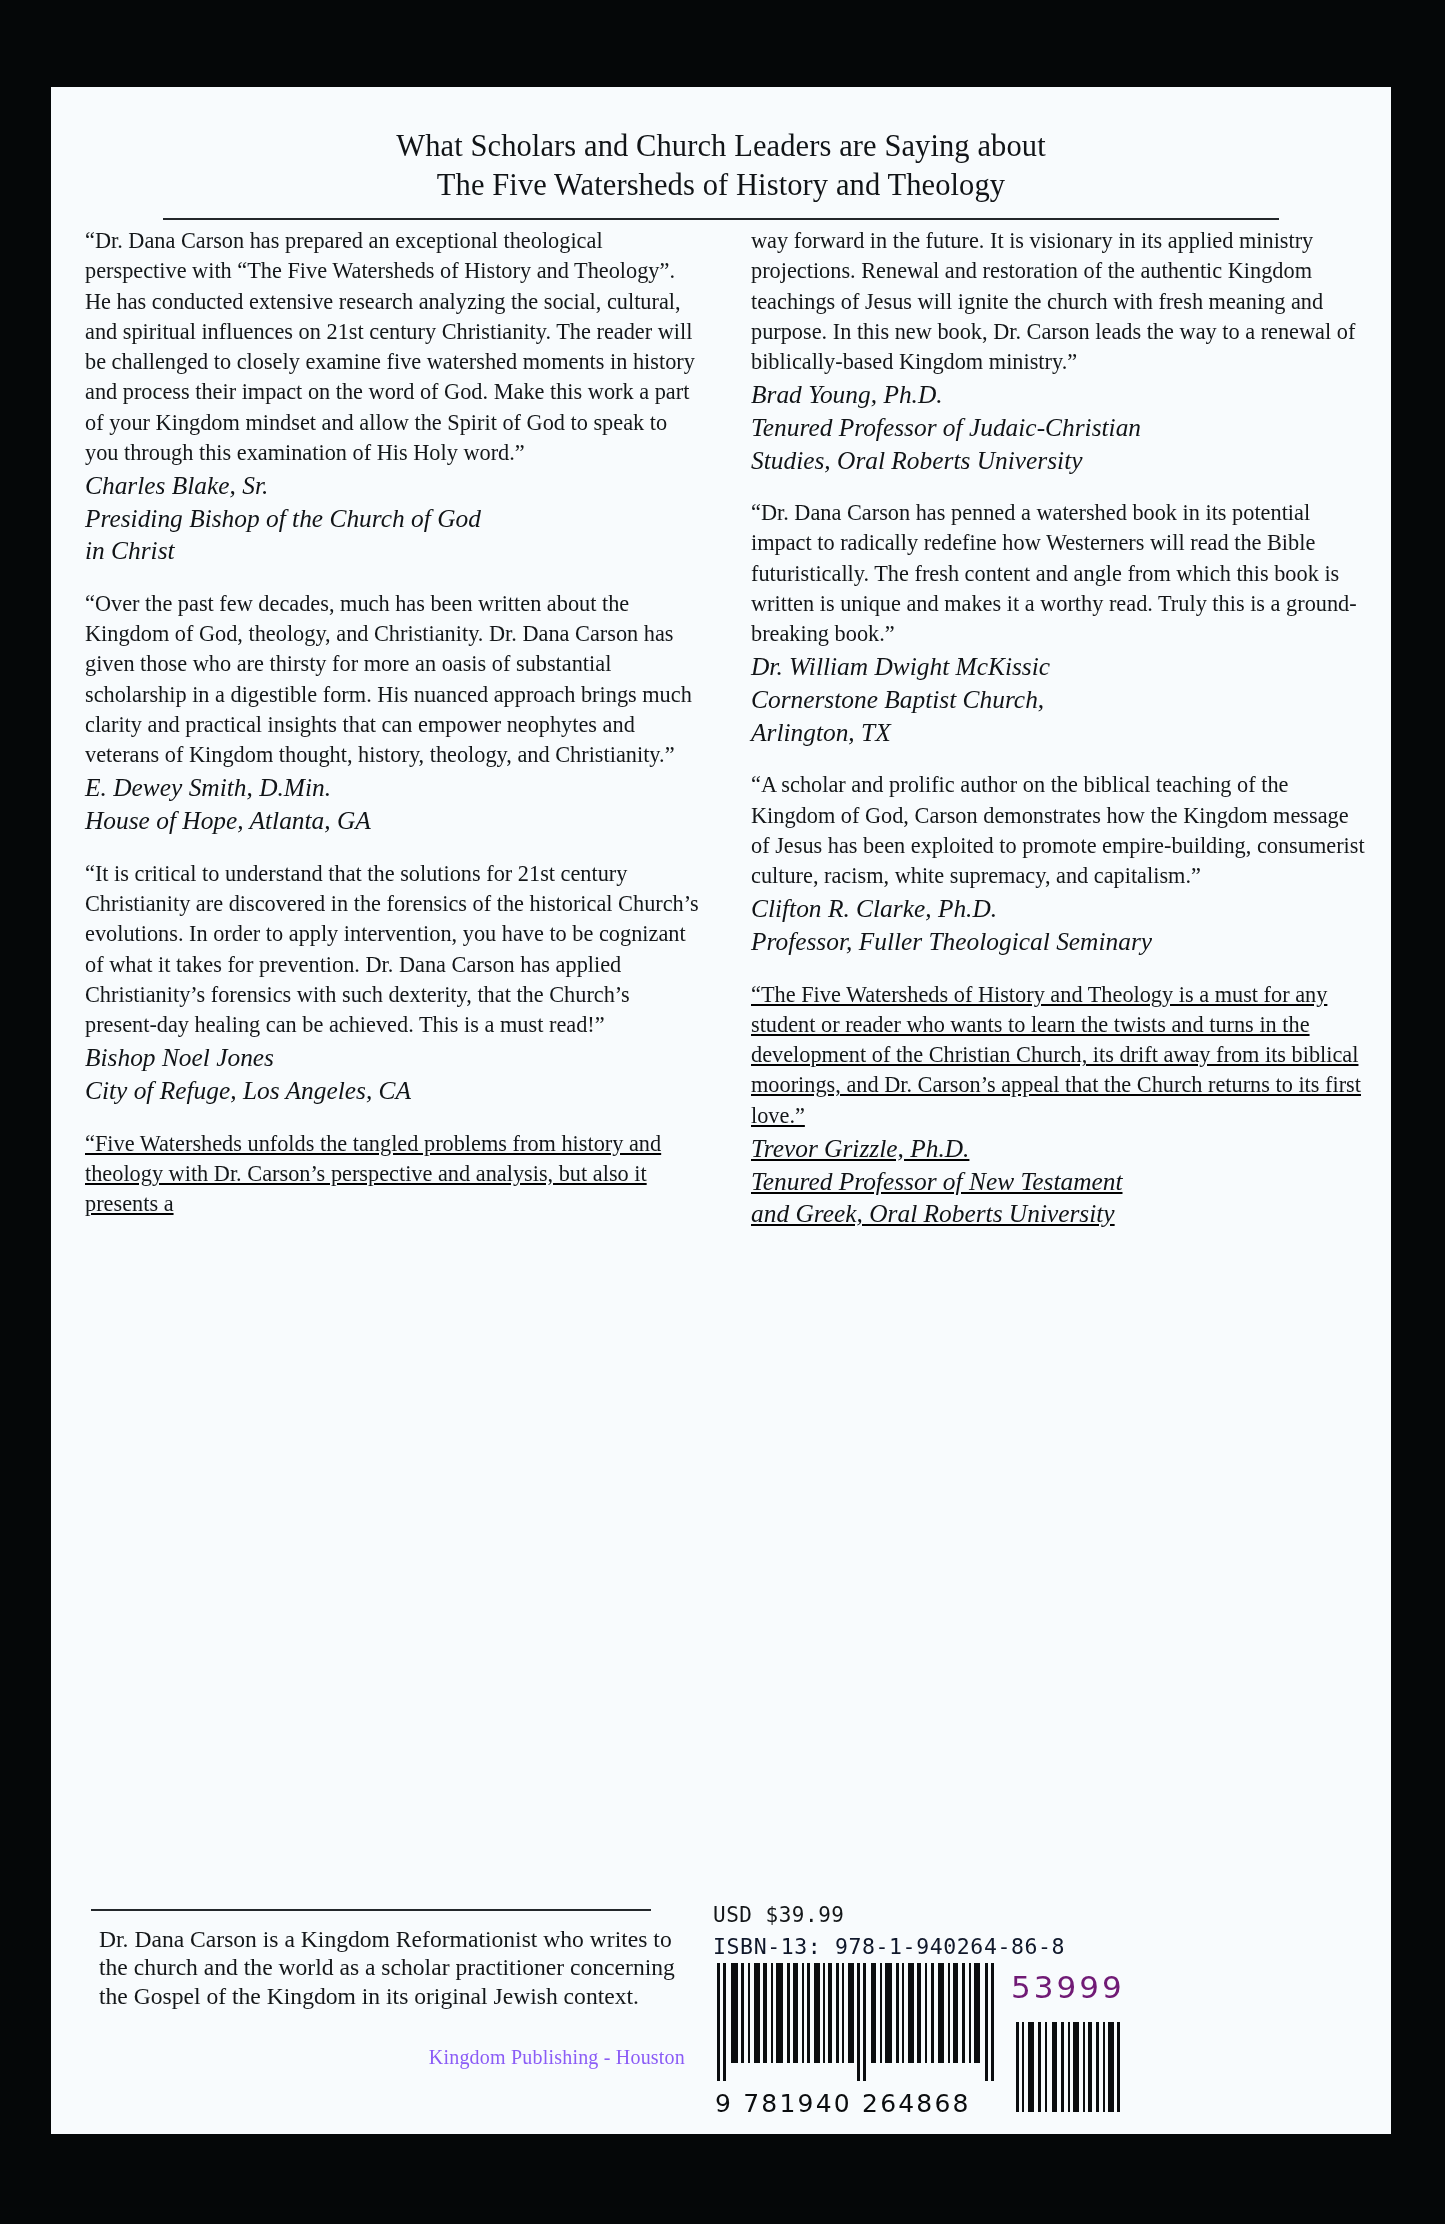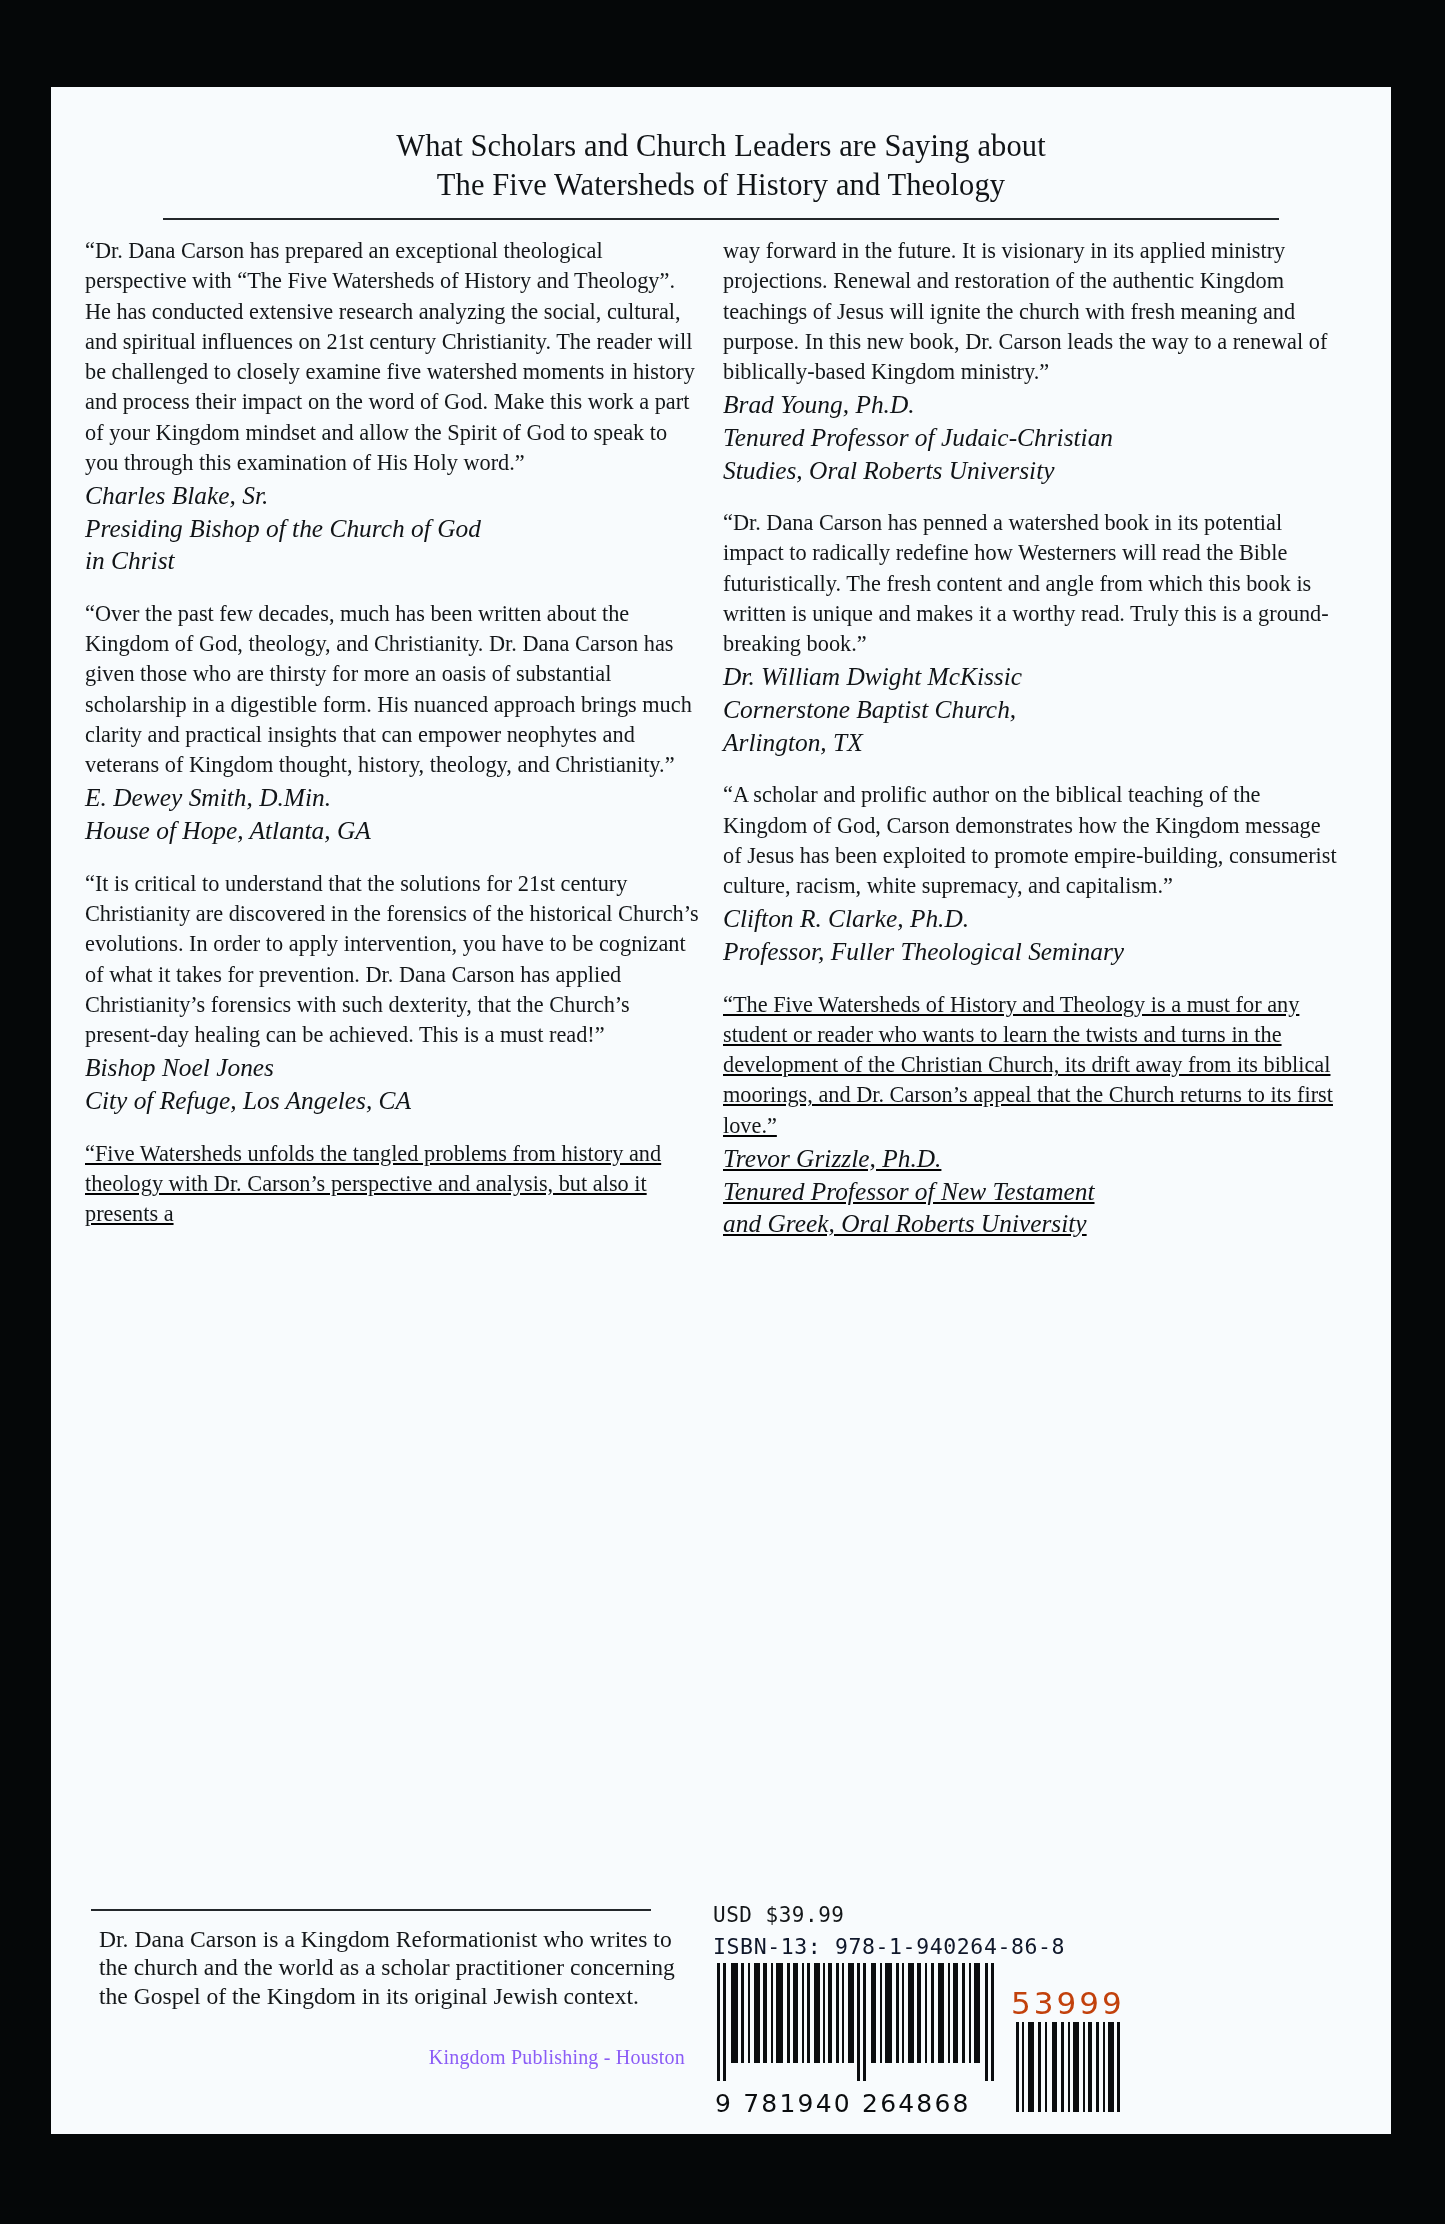--- a/index.html
+++ b/index.html
@@ -41,22 +41,22 @@
 
   .header-rule {
     height: 0;
     border-top: 2px solid #23272b;
     margin: 13px 78px 0 78px;
   }
 
   
   .columns {
     display: flex;
-    gap: 20px;
-    margin-top: 16px;
+    gap: 48px;
+    margin-top: 6px;
     flex: 0 0 auto;
   }
   .col {
     width: 618px;
     flex: 0 0 618px;
   }
 
   .quote {
     font-size: 22.3px;
     line-height: 1.357;
@@ -147,24 +147,24 @@
   }
   .addon-block {
     margin-left: 8px;
     display: flex;
     flex-direction: column;
     align-items: center;
   }
   .addon-digits {
     font-family: "DejaVu Sans", sans-serif;
     font-size: 31px;
-    color: #c2410c;
+    color: #701a75;
     letter-spacing: 3px;
     line-height: 1;
-    margin-bottom: 3px;
+    margin-bottom: 19px;
   }
   svg.bars { display: block; }
 </style>
 </head>
 <body>
 
 <div id="cover-page">
 
   <div class="header-title">
     <span class="hl">What Scholars and Church Leaders are Saying about</span>

